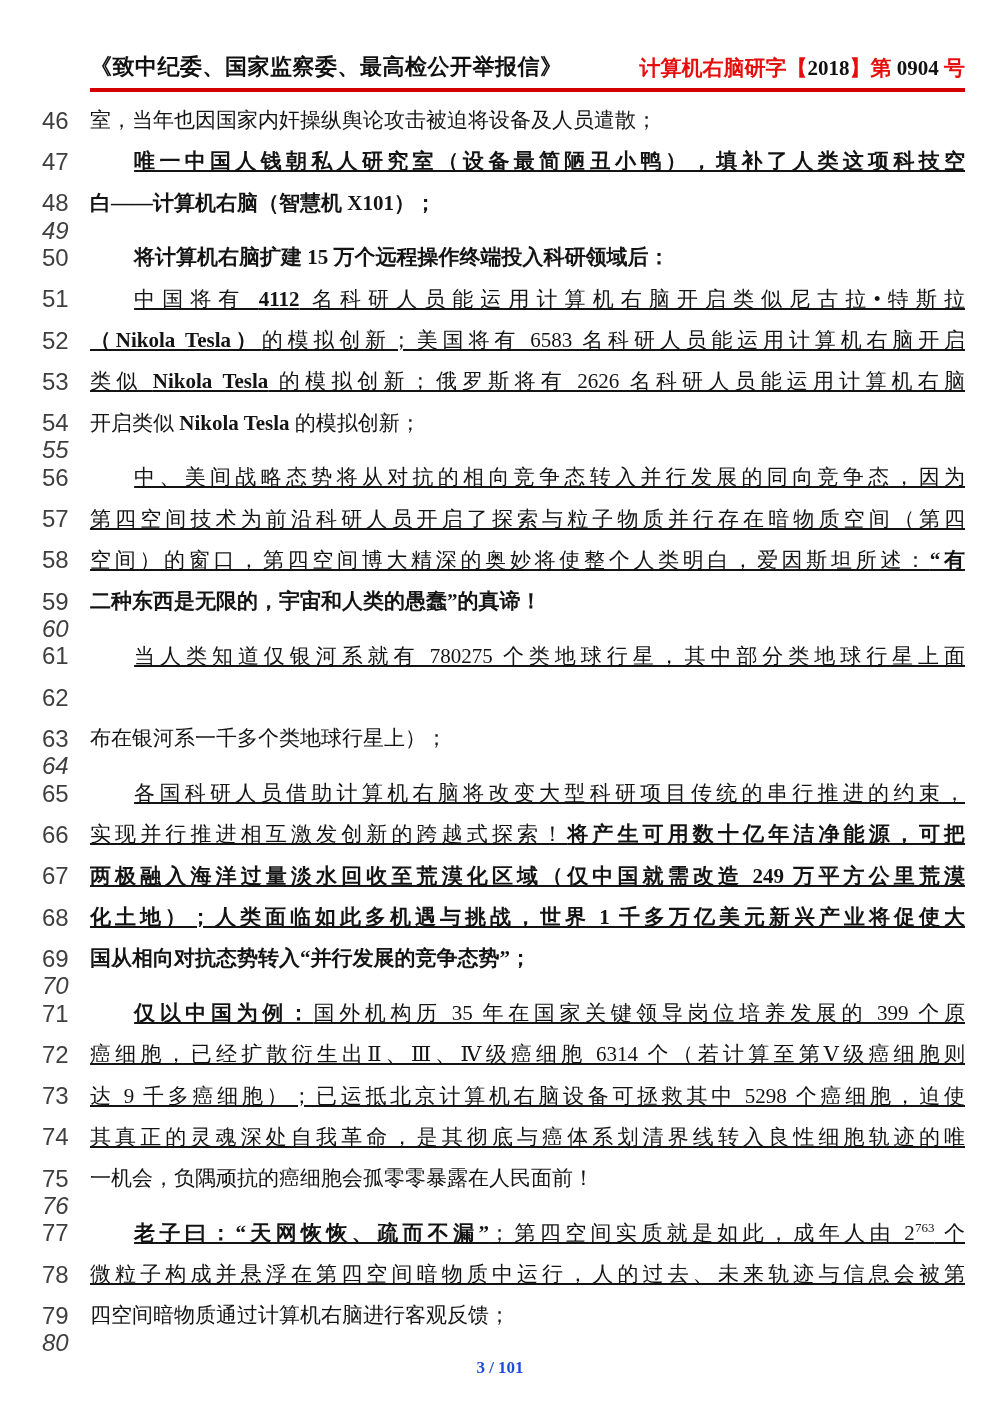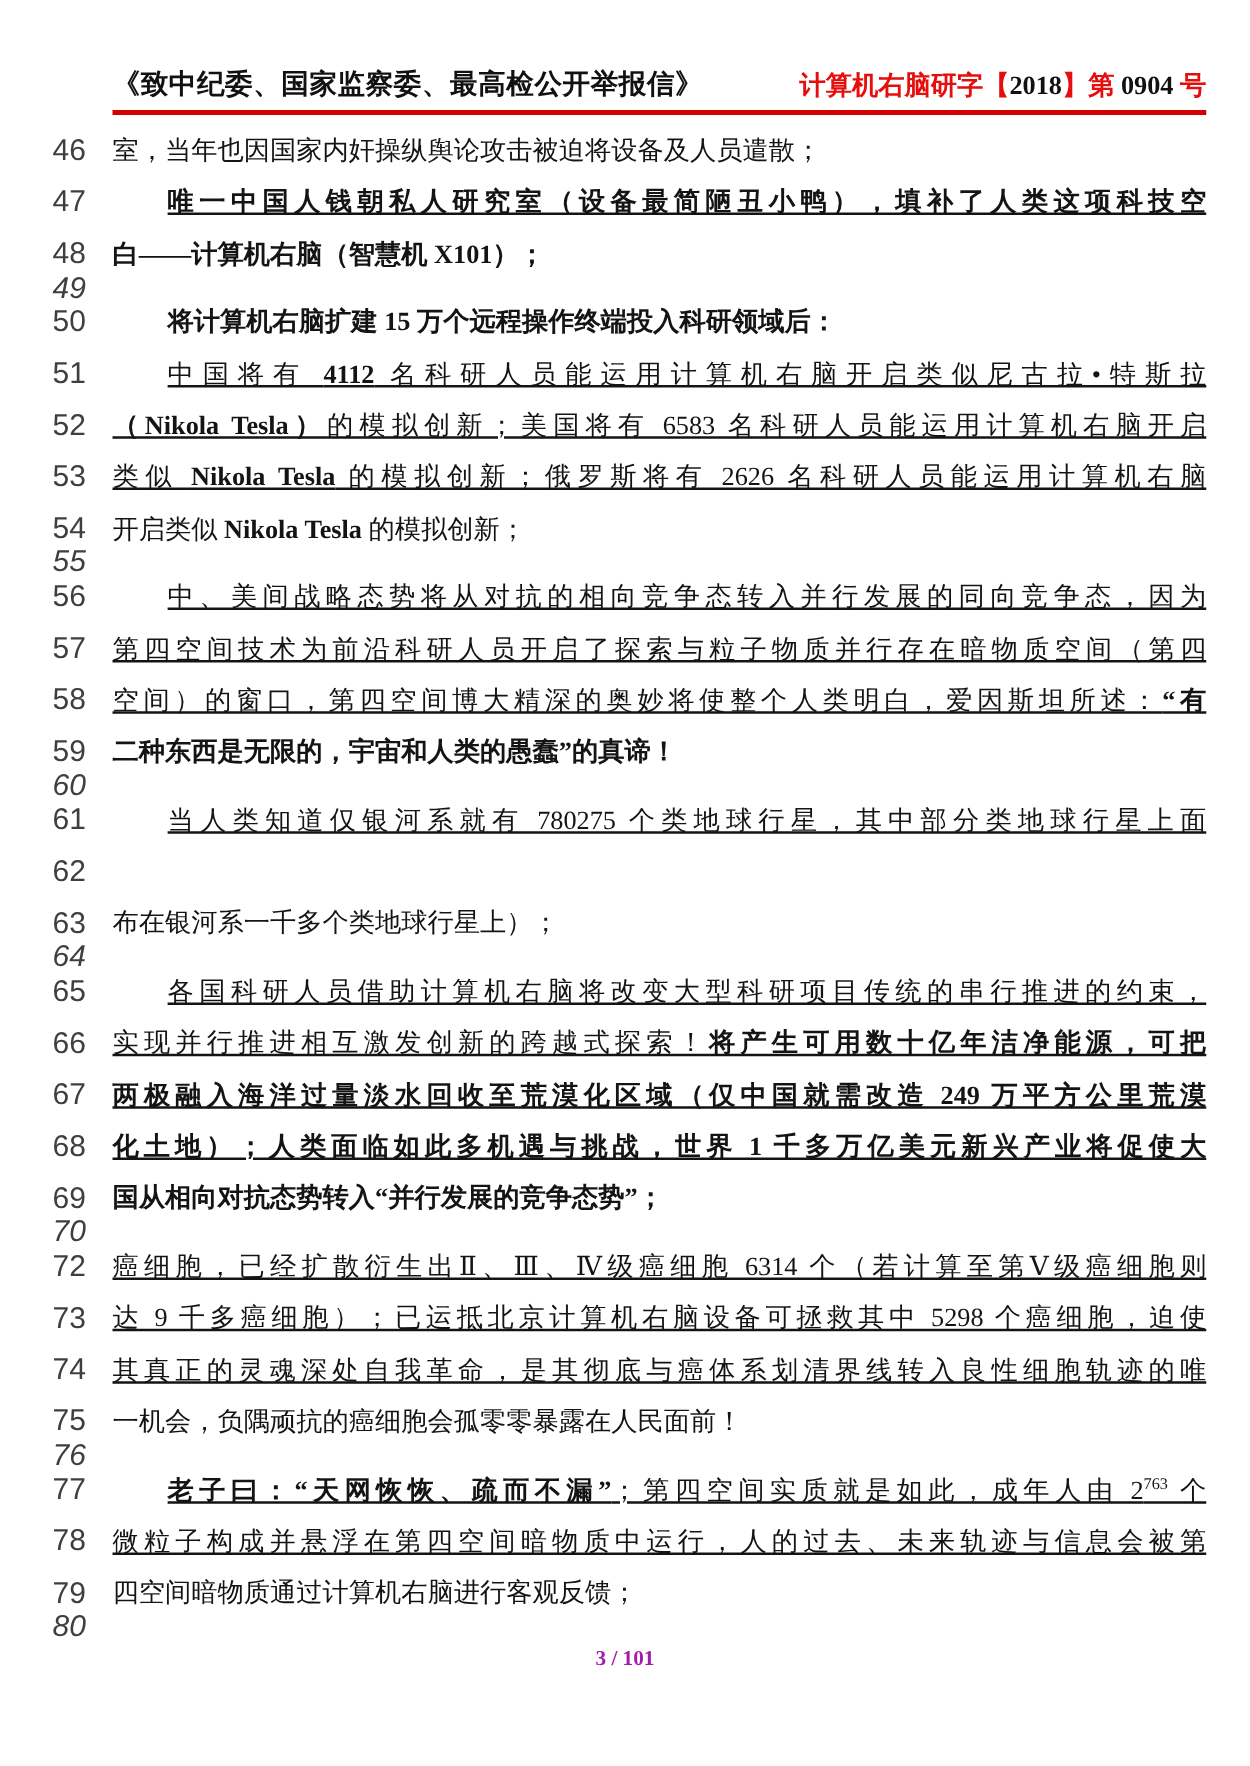--- a/index.html
+++ b/index.html
@@ -37,21 +37,21 @@
   .txt.ind { text-indent:2.1em; }
   .txt.jz {
     text-align:justify; text-align-last:justify;
     -moz-text-align-last:justify; text-justify:inter-character;text-decoration:underline;
   }
   .b { font-weight:bold; }
   .sup { vertical-align:super; font-size:0.62em; letter-spacing:0; }
 
   .footer {
     margin-top:8px; text-align:center;
-    font-size:17px; font-weight:bold; color:#a21caf;
+    font-size:17px; font-weight:bold; color:#1d4ed8;
   }
 </style>
 </head>
 <body>
 
 <div class="page">
   <div class="header">
     <span class="header-title">《致中纪委、国家监察委、最高检公开举报信》</span>
     <span class="doc-number"><span class="red">计算机右脑研字【</span><span class="blk">2018</span><span class="red">】第 </span><span class="blk">0904</span><span class="red"> 号</span></span>
   </div>
@@ -150,20 +150,24 @@
       </div>
       <div class="row">
         <span class="num">69</span>
         <span class="txt"><span class="b">国从相向对抗态势转入“并行发展的竞争态势”；</span></span>
       </div>
       <div class="row empty">
         <span class="num">70</span>
         <span class="txt"></span>
       </div>
       <div class="row">
+        <span class="num">71</span>
+        <span class="txt ind jz"><span class="b">仅以中国为例：</span><span>国外机构历 35 年在国家关键领导岗位培养发展的 399 个原</span></span>
+      </div>
+      <div class="row">
         <span class="num">72</span>
         <span class="txt jz"><span>癌细胞，已经扩散衍生出Ⅱ、Ⅲ、Ⅳ级癌细胞 6314 个（若计算至第Ⅴ级癌细胞则</span></span>
       </div>
       <div class="row">
         <span class="num">73</span>
         <span class="txt jz"><span>达 9 千多癌细胞）；已运抵北京计算机右脑设备可拯救其中 5298 个癌细胞，迫使</span></span>
       </div>
       <div class="row">
         <span class="num">74</span>
         <span class="txt jz"><span>其真正的灵魂深处自我革命，是其彻底与癌体系划清界线转入良性细胞轨迹的唯</span></span>

